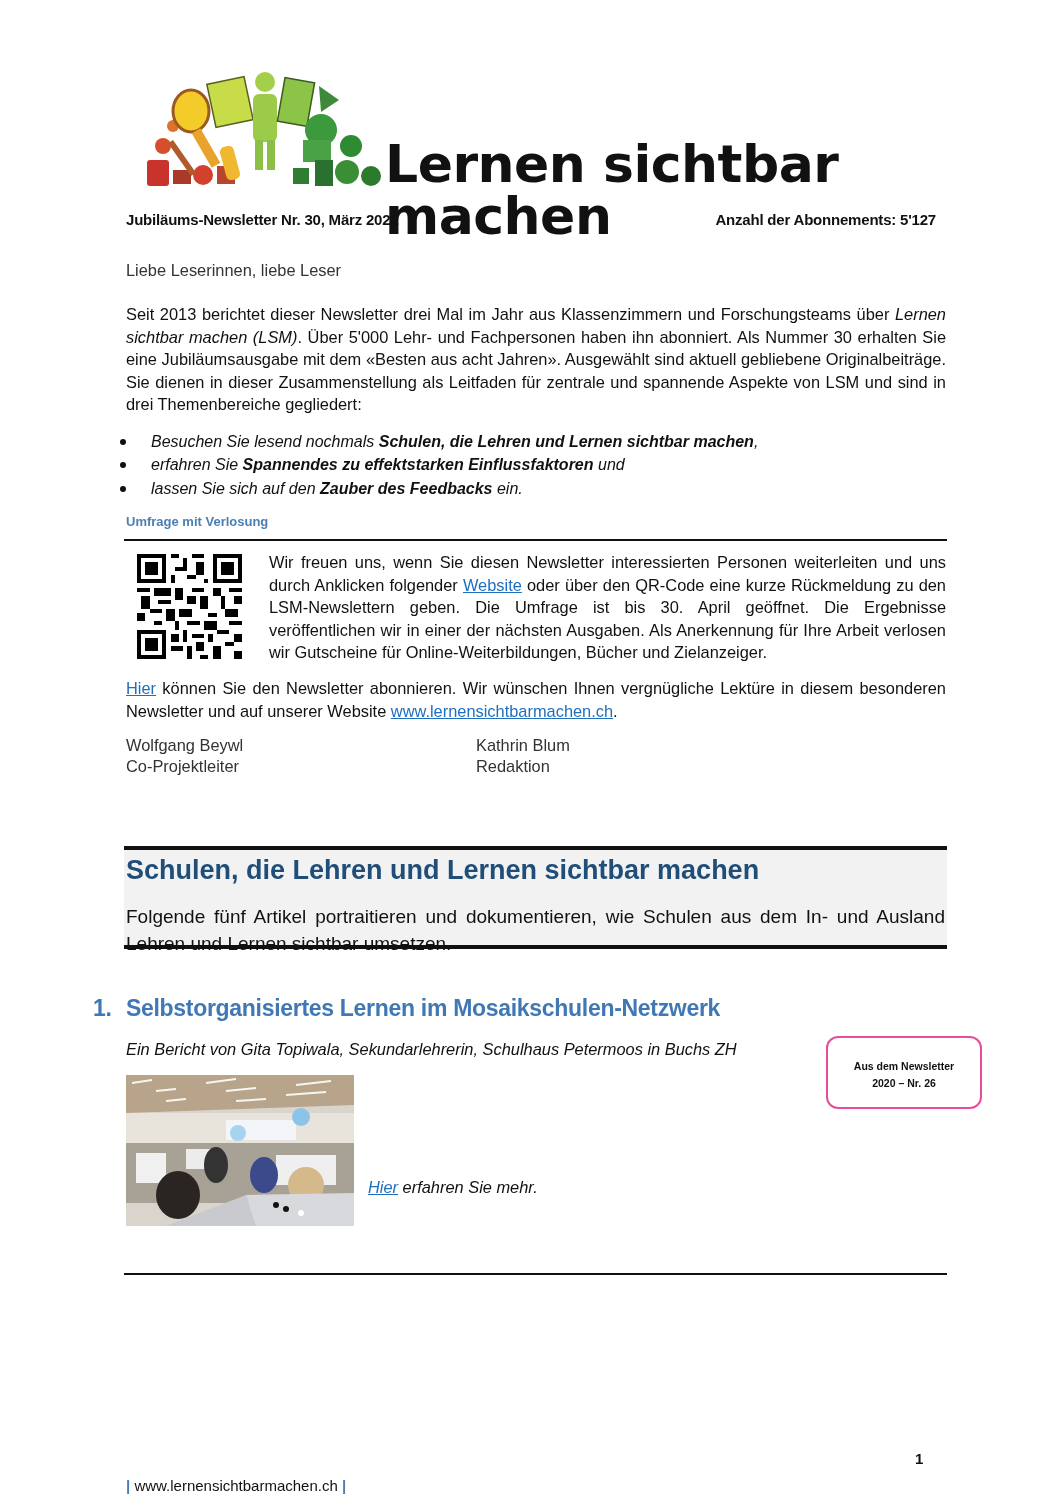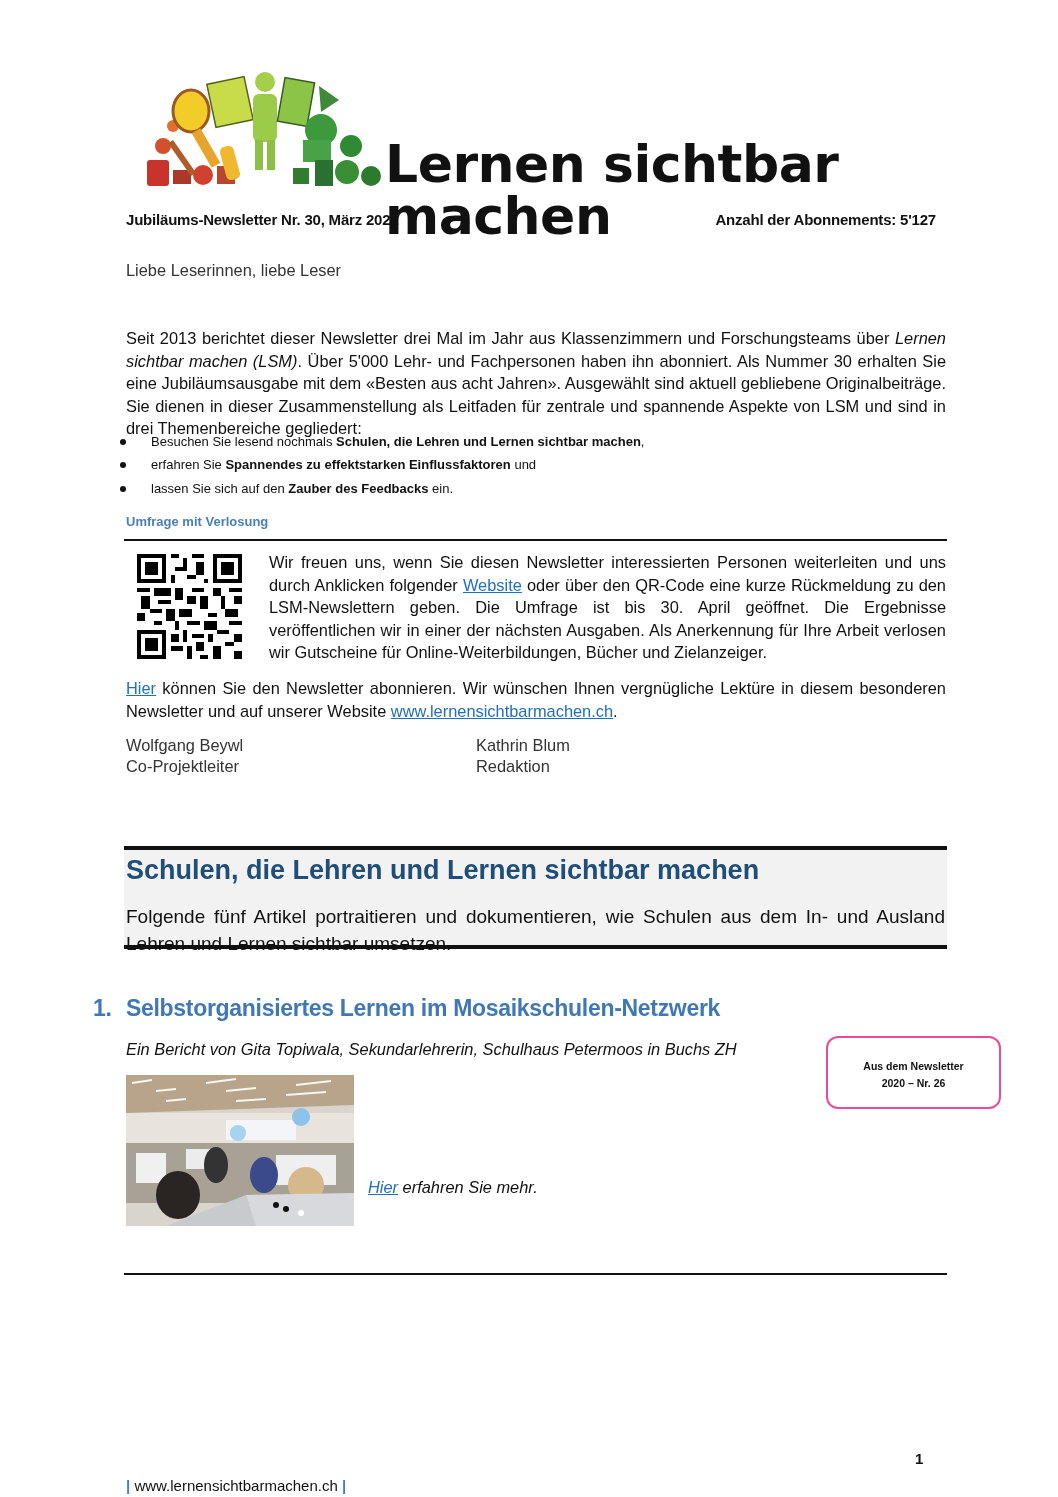--- a/index.html
+++ b/index.html
@@ -11,24 +11,24 @@
   
   #logo-art { left: 143px; top: 68px; width: 245px; height: 126px; }
   #logo-text { left: 385px; top: 138px; font-family: "DejaVu Sans", sans-serif; font-weight: bold; font-size: 52px; letter-spacing: -0.5px; color: #111; line-height: 1; }
 
   .meta { top: 211px; font-size: 15px; font-weight: bold; color: #111; letter-spacing: -0.2px; }
   #meta-left { left: 126px; }
   #meta-right { right: 122px; }
 
   .p { font-size: 16.4px; line-height: 22.6px; color: #111; text-align: justify; }
   #greeting { left: 126px; top: 261px; font-size: 16.4px; color: #333; }
-  #intro { left: 126px; top: 303px; width: 820px; margin-top: 24px; }
+  #intro { left: 126px; top: 303px; width: 820px; }
 
   #bullets { left: 118px; top: 430px; width: 820px; list-style: none; }
-  #bullets li { position: relative; padding-left: 33px; font-size: 13px; line-height: 23.3px; }
+  #bullets li { position: relative; padding-left: 33px; font-size: 16px; line-height: 23.3px; font-style: italic; }
   #bullets li .dot { position: absolute; left: 2px; top: 9px; width: 6px; height: 6px; border-radius: 50%; background: #111; }
 
   #survey-title { left: 126px; top: 514px; font-size: 13px; font-weight: bold; color: #4a7fb5; }
   #survey-rule { left: 124px; top: 539px; width: 823px; height: 2px; background: #111; }
 
   #qr { left: 137px; top: 554px; width: 105px; height: 105px; }
   #survey-text { left: 269px; top: 551px; width: 677px; }
 
   a.link { color: #1f6fbf; text-decoration: underline; }
 
@@ -40,21 +40,21 @@
 
   #section-box { left: 124px; top: 846px; width: 823px; height: 103px; background: #f2f2f2; border-top: 4px solid #111; border-bottom: 4px solid #111; padding: 4px 2px 0 2px; }
   #section-title { font-size: 27px; font-weight: bold; color: #1f4e79; line-height: 32px; }
   #section-sub { font-size: 19px; line-height: 27px; color: #111; text-align: justify; margin-top: 17px; }
 
   #art-title { left: 93px; top: 995px; font-size: 23px; font-weight: bold; color: #3f78b5; letter-spacing: -0.3px; }
   #art-title .num { display: inline-block; width: 33px; }
 
   #art-byline { left: 126px; top: 1040px; font-size: 16.4px; font-style: italic; color: #111; }
 
-  #badge { left: 826px; top: 1036px; width: 175px; height: 73px; border: 2px solid #e84c9c; border-radius: 12px; text-align: center; padding-top: 20px; font-size: 10.5px; font-weight: bold; line-height: 17px; color: #111; }
+  #badge { left: 826px; top: 1036px; width: 156px; height: 73px; border: 2px solid #e84c9c; border-radius: 12px; text-align: center; padding-top: 20px; font-size: 10.5px; font-weight: bold; line-height: 17px; color: #111; }
 
   #photo { left: 126px; top: 1075px; width: 228px; height: 151px; overflow: hidden; }
 
   #art-text { left: 368px; top: 1073px; width: 580px; }
   #art-text .narrow { width: 440px; text-align: justify; display: block; }
   #art-more { left: 368px; top: 1178px; font-size: 16.4px; font-style: italic; }
 
   #bottom-rule { left: 124px; top: 1273px; width: 823px; height: 2px; background: #111; }
 
   #footer-url { left: 126px; top: 1450px; font-size: 15px; color: #111; margin-top: 27px; }

